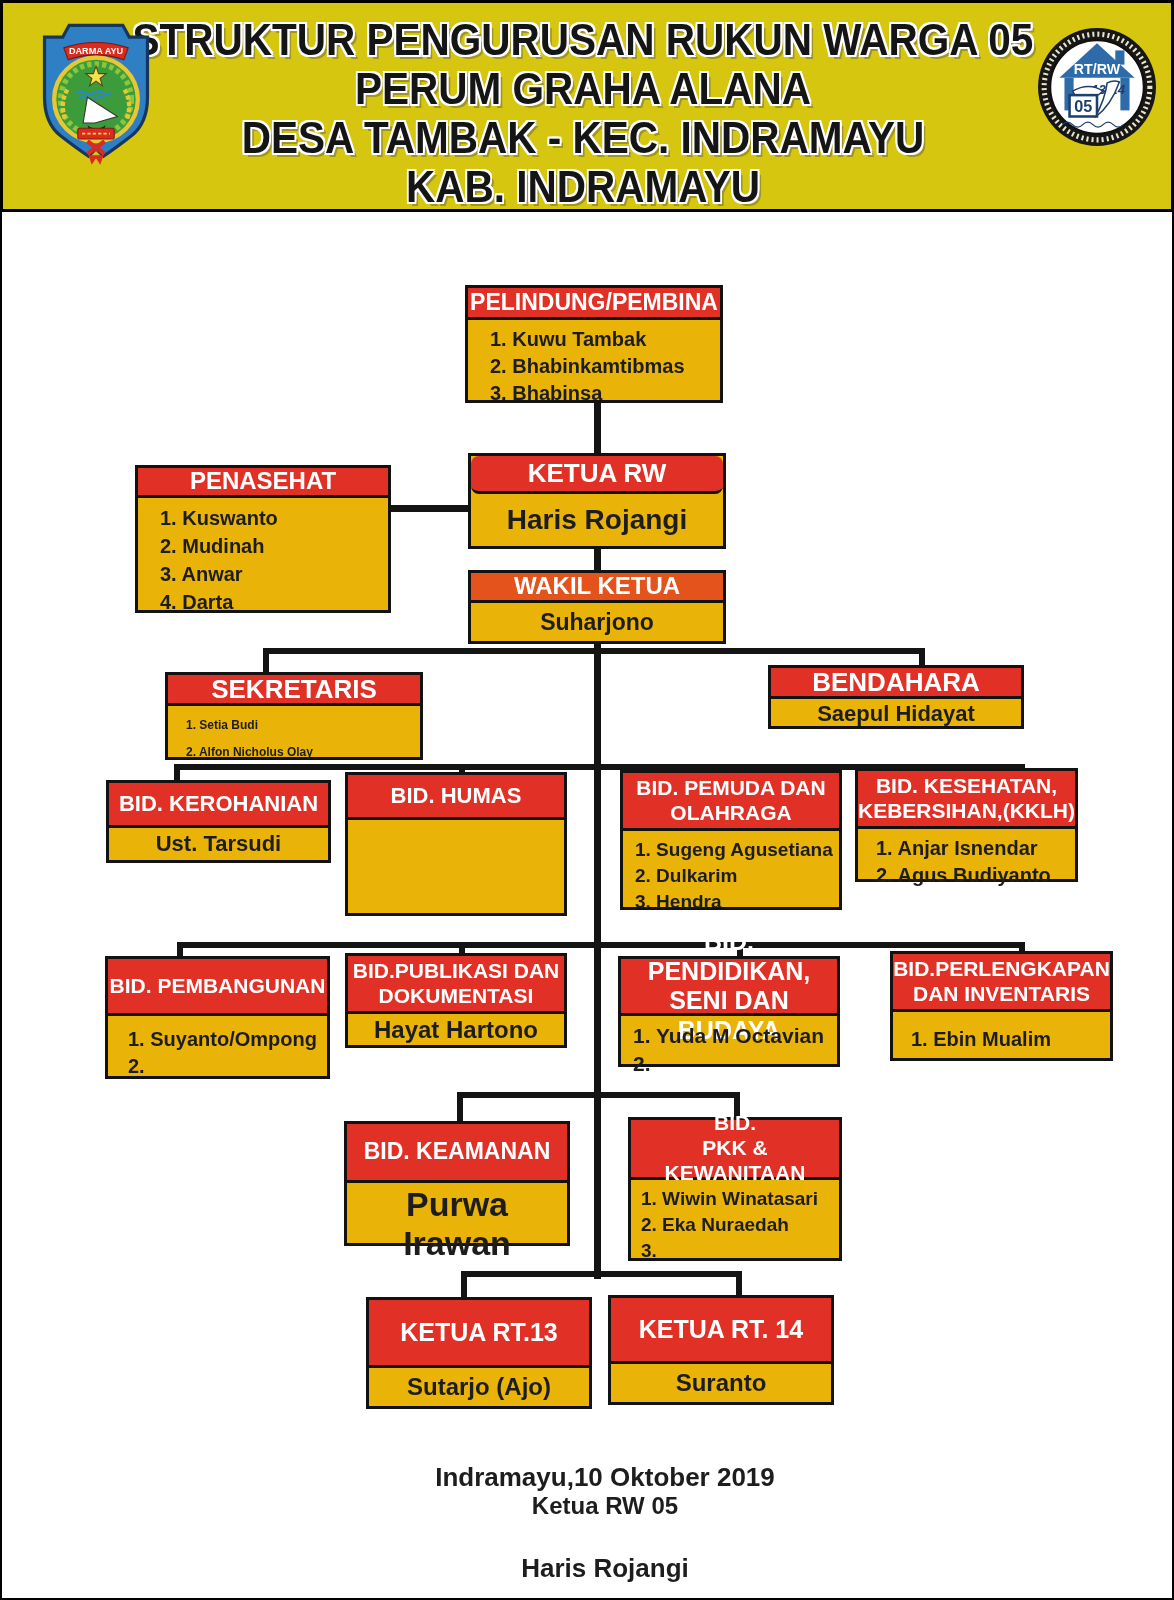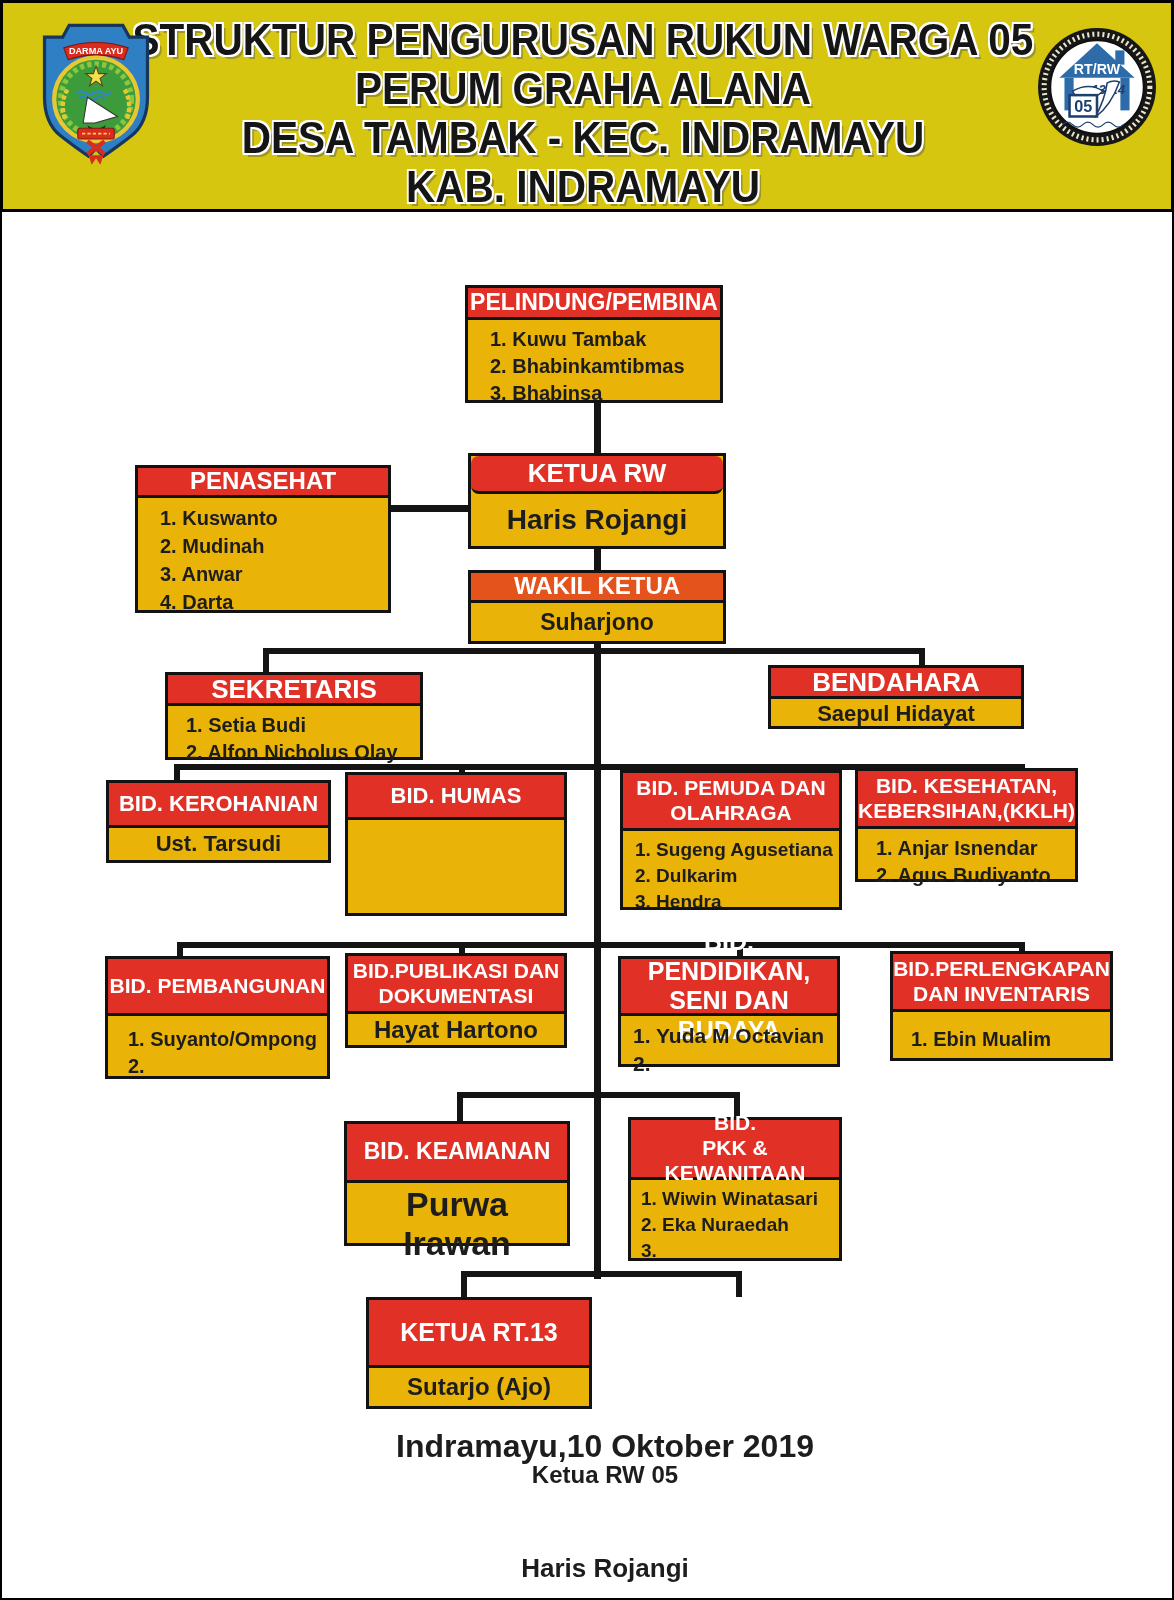--- a/index.html
+++ b/index.html
@@ -37,38 +37,38 @@
   }
   .node .bd{flex:1 1 auto;box-sizing:border-box;padding:6px 6px 4px 22px;}
   .node .bd.c{display:flex;align-items:center;justify-content:center;padding:2px;}
   .item{font-weight:bold;color:#1d1d1d;font-size:20px;line-height:27px;}
   .nm{font-weight:bold;color:#1d1d1d;text-align:center;}
 
   #n-pelindung{left:465px;top:285px;width:258px;height:118px;}  #n-pelindung .hd{height:32px;font-size:23px;}
   #n-penasehat{left:135px;top:465px;width:256px;height:148px;}  #n-penasehat .hd{height:30px;font-size:24px;} #n-penasehat .item{line-height:28px;}
   #n-ketua_rw{left:468px;top:453px;width:258px;height:96px;}    #n-ketua_rw .hd{height:38px;font-size:26px;border-radius:8px;}  #n-ketua_rw .nm{font-size:28px;}
   #n-wakil_ketua{left:468px;top:570px;width:258px;height:74px;} #n-wakil_ketua .hd{height:30px;font-size:24px;background:#e5531d;} #n-wakil_ketua .nm{font-size:23px;}
-  #n-sekretaris{left:165px;top:672px;width:258px;height:88px;}  #n-sekretaris .hd{height:31px;font-size:26px;} #n-sekretaris .bd{padding-left:18px;} #n-sekretaris .item{font-size:20px;}
+  #n-sekretaris{left:165px;top:672px;width:258px;height:88px;}  #n-sekretaris .hd{height:31px;font-size:26px;} #n-sekretaris .bd{padding-left:18px;} #n-sekretaris .item{font-size:12px;}
   #n-bendahara{left:768px;top:665px;width:256px;height:64px;}   #n-bendahara .hd{height:31px;font-size:26px;} #n-bendahara .nm{font-size:22px;}
   #n-kerohanian{left:106px;top:780px;width:225px;height:83px;}  #n-kerohanian .hd{height:45px;font-size:22px;} #n-kerohanian .nm{font-size:22px;}
   #n-humas{left:345px;top:772px;width:222px;height:144px;}      #n-humas .hd{height:45px;font-size:22px;}
   #n-pemuda{left:620px;top:770px;width:222px;height:140px;}     #n-pemuda .hd{height:58px;font-size:21px;} #n-pemuda .bd{padding-left:12px;} #n-pemuda .item{font-size:19px;line-height:26px;}
   #n-kesehatan{left:855px;top:768px;width:223px;height:114px;}  #n-kesehatan .hd{height:58px;font-size:21px;} #n-kesehatan .bd{padding-left:18px;}
   #n-pembangunan{left:105px;top:956px;width:225px;height:123px;}#n-pembangunan .hd{height:57px;font-size:21px;} #n-pembangunan .bd{padding-left:20px;padding-top:10px;}
   #n-publikasi{left:345px;top:953px;width:222px;height:95px;}   #n-publikasi .hd{height:58px;font-size:21px;} #n-publikasi .nm{font-size:24px;}
   #n-pendidikan{left:618px;top:956px;width:222px;height:111px;} #n-pendidikan .hd{height:57px;font-size:25px;} #n-pendidikan .bd{padding-left:12px;} #n-pendidikan .item{font-size:21px;line-height:28px;}
   #n-perlengkapan{left:890px;top:951px;width:223px;height:110px;}#n-perlengkapan .hd{height:58px;font-size:21px;} #n-perlengkapan .bd{padding-left:18px;padding-top:14px;}
   #n-keamanan{left:344px;top:1121px;width:226px;height:125px;}  #n-keamanan .hd{height:59px;font-size:23px;} #n-keamanan .nm{font-size:34px;}
   #n-pkk{left:628px;top:1117px;width:214px;height:144px;}       #n-pkk .hd{height:60px;font-size:21px;} #n-pkk .bd{padding-left:10px;} #n-pkk .item{font-size:19px;line-height:26px;}
   #n-rt13{left:366px;top:1297px;width:226px;height:112px;}      #n-rt13 .hd{height:68px;font-size:25px;} #n-rt13 .nm{font-size:24px;}
   #n-rt14{left:608px;top:1295px;width:226px;height:110px;}      #n-rt14 .hd{height:66px;font-size:25px;} #n-rt14 .nm{font-size:24px;}
 
   
   .footer{position:absolute;left:0;top:1431px;width:1174px;text-align:center;padding-left:36px;box-sizing:border-box;color:#1d1d1d;}
-  .f1{font-weight:bold;font-size:32px;line-height:30px;}
+  .f1{font-weight:bold;font-size:26px;line-height:30px;margin-top:31px;}
   .f2{font-weight:bold;font-size:24px;line-height:28px;}
   .signature{position:absolute;left:0;top:1553px;width:1174px;text-align:center;padding-left:36px;box-sizing:border-box;
              font-weight:bold;font-size:26px;color:#1d1d1d;}
 </style>
 </head>
 <body>
 
 <div class="page">
 
   <div id="lines">
@@ -208,20 +208,26 @@
         <div class="item">2. Eka Nuraedah</div>
         <div class="item">3.</div>
       </div>
   </div>
   <div class="node" id="n-rt13">
     <div class="hd">KETUA RT.13</div>
       <div class="bd c">
         <div class="nm">Sutarjo (Ajo)</div>
       </div>
   </div>
+  <div class="node" id="n-rt14">
+    <div class="hd">KETUA RT. 14</div>
+      <div class="bd c">
+        <div class="nm">Suranto</div>
+      </div>
+  </div>
 
   <div class="band">
     <div class="titles">
       <div class="tline">STRUKTUR PENGURUSAN RUKUN WARGA 05</div>
       <div class="tline">PERUM GRAHA ALANA</div>
       <div class="tline">DESA TAMBAK - KEC. INDRAMAYU</div>
       <div class="tline">KAB. INDRAMAYU</div>
     </div>
 
     <svg class="logo" id="logo-left" width="118" height="150" viewBox="0 0 110 138">

